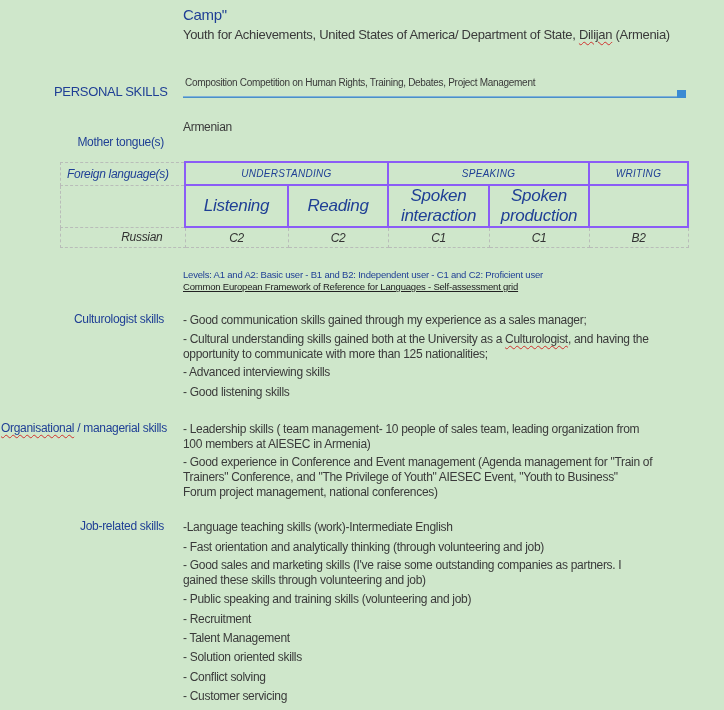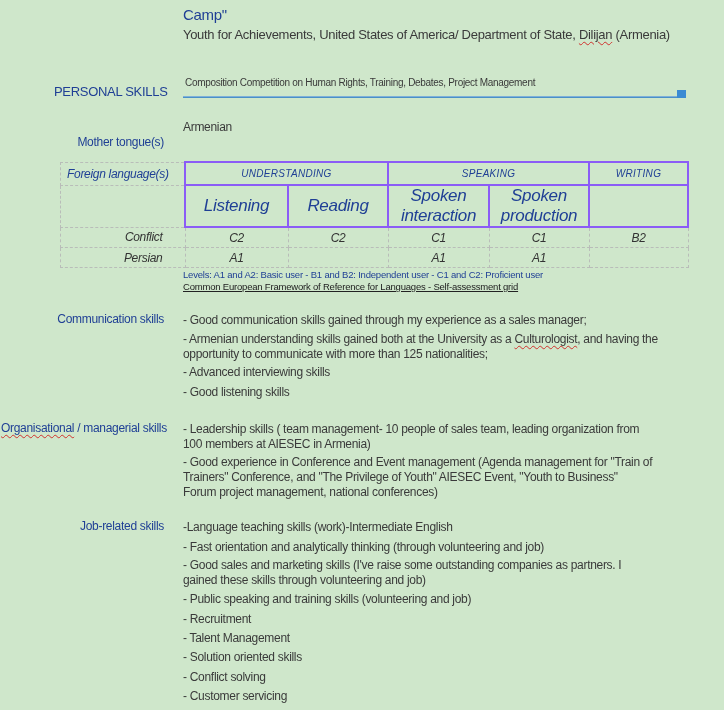--- a/index.html
+++ b/index.html
@@ -77,44 +77,36 @@
   </tr>
   <tr>
     <td></td>
     <td class="solid sub" style="width:101px">Listening</td>
     <td class="solid sub" style="width:98px">Reading</td>
     <td class="solid sub" style="width:99px">Spoken interaction</td>
     <td class="solid sub" style="width:98px">Spoken production</td>
     <td class="solid sub" style="width:97px"></td>
   </tr>
   <tr>
-    <td class="lang-name">Conflict</td>
+    <td class="lang-name">Russian</td>
     <td>C2</td>
     <td>C2</td>
     <td>C1</td>
     <td>C1</td>
     <td>B2</td>
-  </tr>
-  <tr>
-    <td class="lang-name">Persian</td>
-    <td>A1</td>
-    <td></td>
-    <td>A1</td>
-    <td>A1</td>
-    <td></td>
   </tr>
 </tbody>
   </table>
 
 <div id="levels" class="abs">Levels: A1 and A2: Basic user - B1 and B2: Independent user - C1 and C2: Proficient user</div>
 <div id="cefr" class="abs">Common European Framework of Reference for Languages - Self-assessment grid</div>
 
-<div class="abs sect-label" style="top:312px">Communication skills</div>
+<div class="abs sect-label" style="top:312px">Culturologist skills</div>
 <div class="abs item" style="top:313px">- Good communication skills gained through my experience as a sales manager;</div>
-<div class="abs item" style="top:332px"><span>- Armenian understanding skills gained both at the University as a </span><span class="squiggle">Culturologist</span><span>, and having the opportunity to communicate with more than 125 nationalities;</span></div>
+<div class="abs item" style="top:332px"><span>- Cultural understanding skills gained both at the University as a </span><span class="squiggle">Culturologist</span><span>, and having the opportunity to communicate with more than 125 nationalities;</span></div>
 <div class="abs item" style="top:365px">- Advanced interviewing skills</div>
 <div class="abs item" style="top:385px">- Good listening skills</div>
 
 <div class="abs" style="left:1px; top:421px; font-size:12px; color:#1f3f95;"><span class="squiggle">Organisational</span><span> / managerial skills</span></div>
 <div class="abs item" style="top:422px; width:470px">- Leadership skills ( team management- 10 people of sales team, leading organization from 100 members at AIESEC in Armenia)</div>
 <div class="abs item" style="top:455px; width:470px">- Good experience in Conference and Event management (Agenda management for "Train of Trainers" Conference, and "The Privilege of Youth" AIESEC Event, "Youth to Business" Forum project management, national conferences)</div>
 
 <div class="abs sect-label" style="top:519px">Job-related skills</div>
 <div class="abs item" style="top:520px">-Language teaching skills (work)-Intermediate English</div>
 <div class="abs item" style="top:540px">- Fast orientation and analytically thinking (through volunteering and job)</div>

